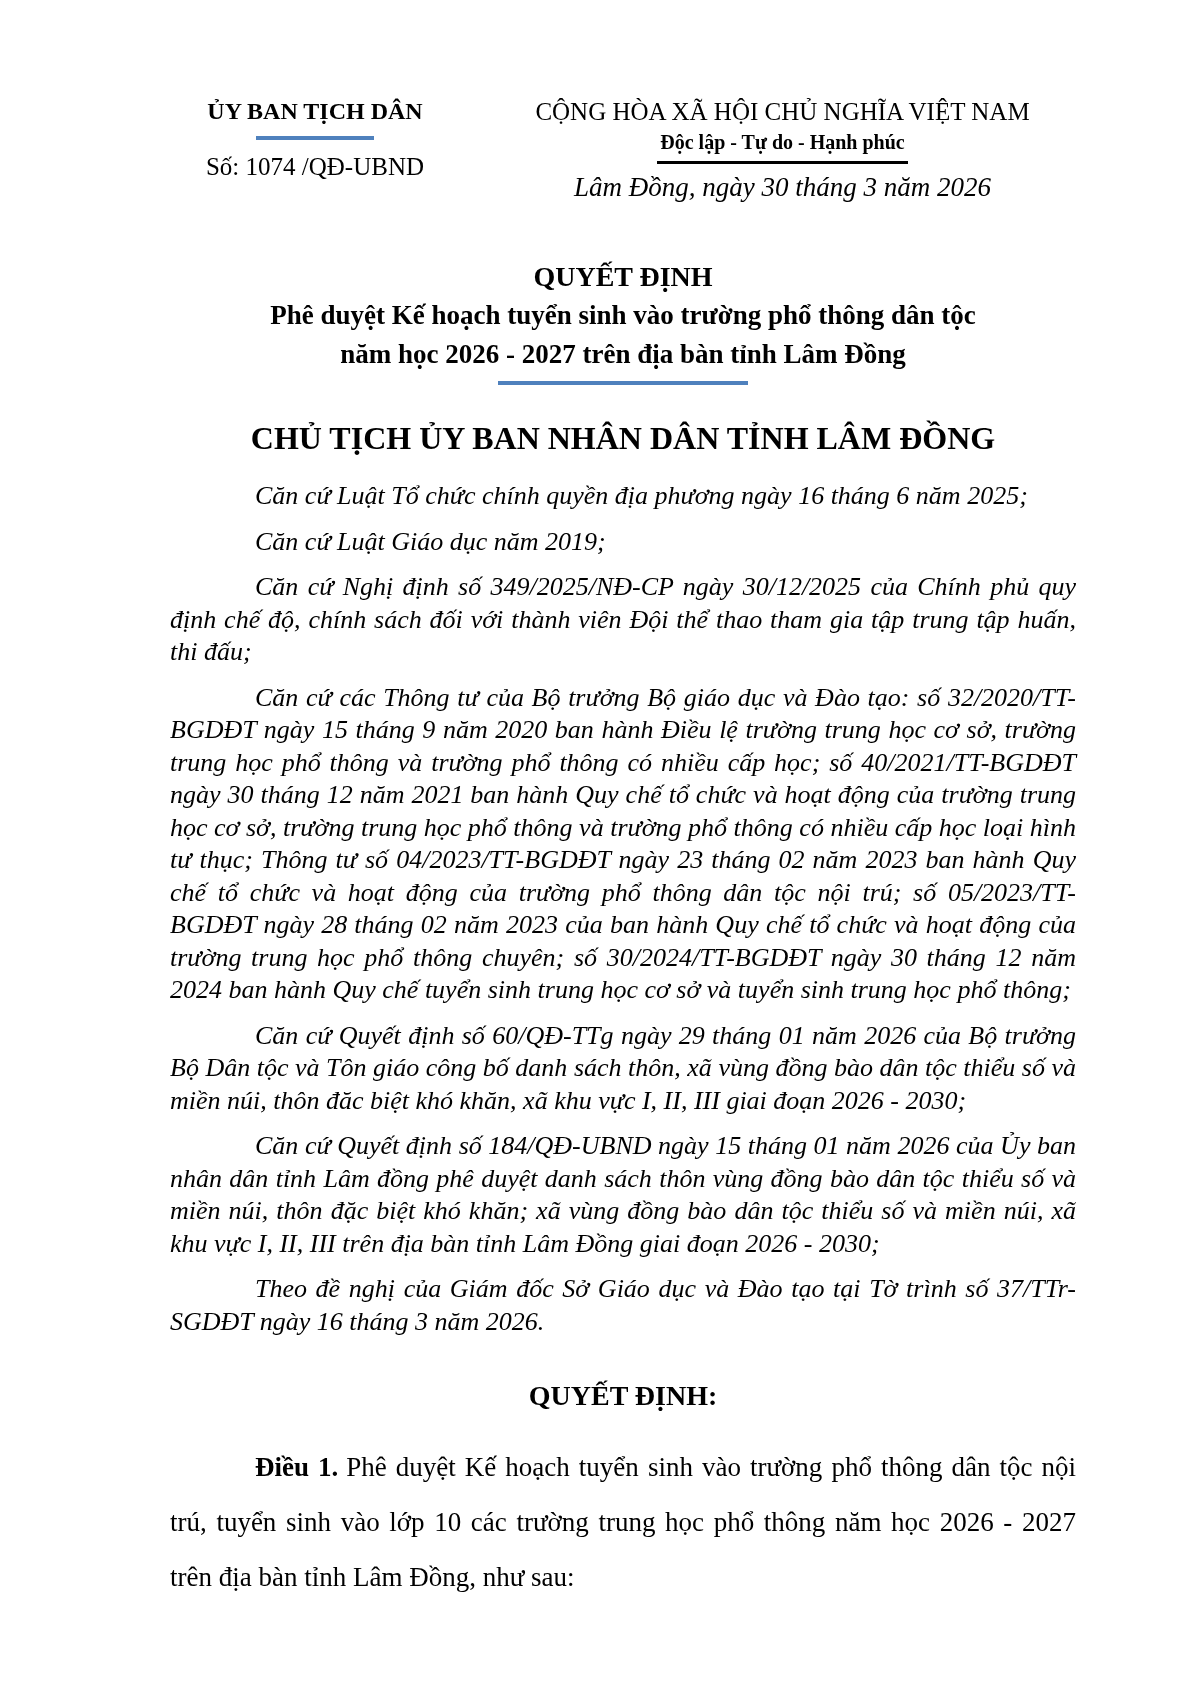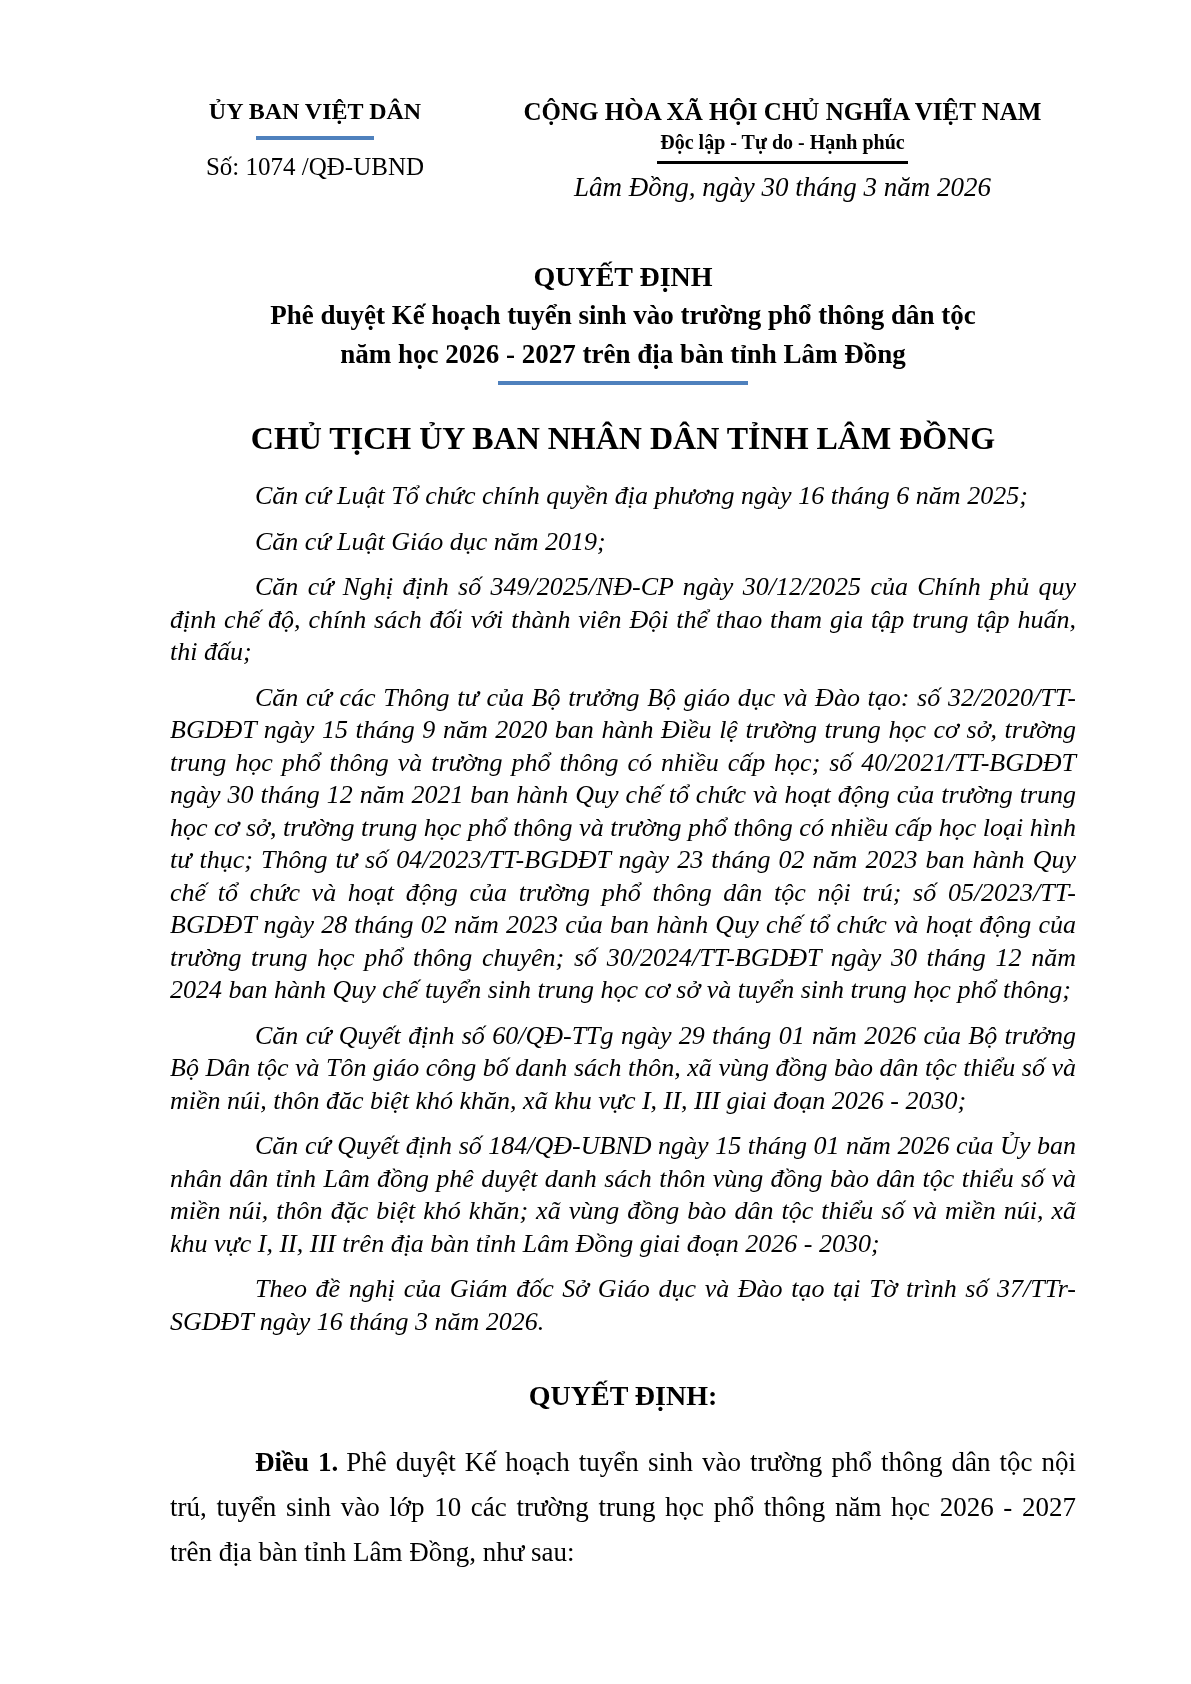--- a/index.html
+++ b/index.html
@@ -41,21 +41,21 @@
   }
 
   .header-right {
     position: absolute;
     left: 495px; top: 97px;
     width: 575px;
     text-align: center;
   }
   .republic-line {
     font-size: 25px;
-    font-weight: bold;
+    font-weight: normal;
     line-height: 30px;
     white-space: nowrap;
   }
   .motto {
     display: inline-block;
     font-size: 20px;
     font-weight: bold;
     line-height: 31px;
     border-bottom: 3px solid #000000;
     padding: 0 3px 3px;
@@ -108,33 +108,33 @@
   .decides-heading {
     margin-top: 40px;
     text-align: center;
     font-size: 28px;
     font-weight: bold;
     line-height: 36px;
   }
   .article {
     margin: 26px 0 0;
     font-size: 27px;
-    line-height: 45px;
+    line-height: 55px;
     text-align: justify;
     text-indent: 85px;
   }
   .article-label { font-weight: bold; margin-right: 8px; }
 </style>
 </head>
 <body>
 
 <div class="page">
 
   <div class="header-left">
-    <div class="org-line">ỦY BAN VIỆT DÂN</div>
+    <div class="org-line">ỦY BAN TỊCH DÂN</div>
     <div class="blue-rule org-rule" style="background: rgb(79, 129, 189);"></div>
     <div class="doc-number">Số: 1074 /QĐ-UBND</div>
   </div>
 
   <div class="header-right">
     <div class="republic-line">CỘNG HÒA XÃ HỘI CHỦ NGHĨA VIỆT NAM</div>
     <div>
       <span class="motto">Độc lập - Tự do - Hạnh phúc</span>
     </div>
     <div class="place-date">Lâm Đồng, ngày 30 tháng 3 năm 2026</div>

